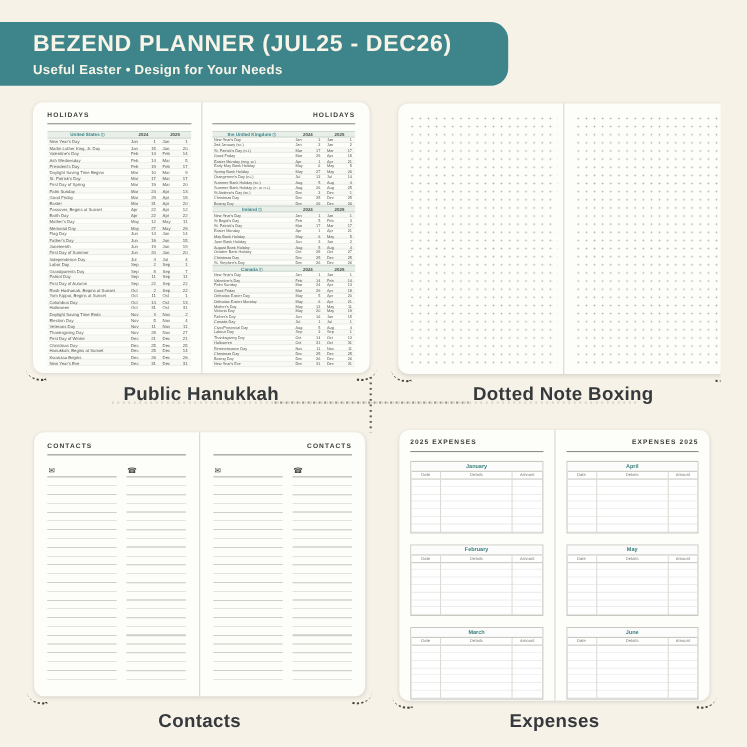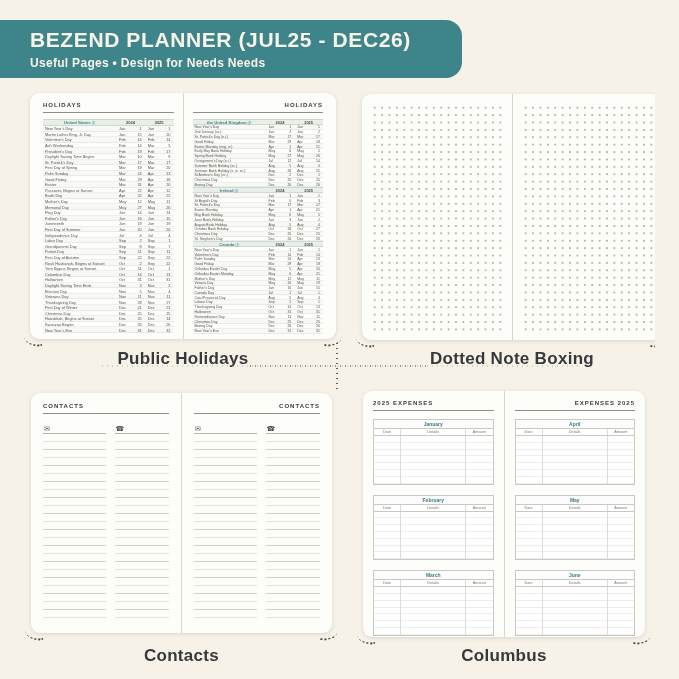--- a/index.html
+++ b/index.html
@@ -99,21 +99,21 @@
   .curl.br { right:-5px; bottom:-9px; border-bottom:2px dotted #45423c;
              border-bottom-right-radius:100%; transform:rotate(14deg); }
 </style>
 </head>
 <body>
 
 <div class="canvas">
 
   <div class="banner">
     <div class="banner-title">BEZEND PLANNER (JUL25 - DEC26)</div>
-    <div class="banner-sub">Useful Pages  •  Design for Needs Needs</div>
+    <div class="banner-sub">Useful Easter  •  Design for Your Needs</div>
   </div>
 
   <div class="spread" id="holidays-spread">
     <div class="page h-page">
       <div class="pg-title">HOLIDAYS</div>
       <div class="pg-rule"></div>
       <div class="h-body" id="holiday-body-left">
           <div class="h-head">
             <div class="c-name">United States <span class="info">ⓘ</span></div>
             <div class="c-year">2024</div>
@@ -1324,22 +1324,22 @@
               <div class="e-c e-c1"></div>
               <div class="e-c e-c2"></div>
             </div>
           </div>
         </div>
     </div>
     <div class="curl bl"></div>
     <div class="curl br"></div>
   </div>
 
-  <div class="caption" id="cap-holidays">Public Holidays</div>
+  <div class="caption" id="cap-holidays">Public Hanukkah</div>
   <div class="caption" id="cap-dotted">Dotted Note Boxing</div>
   <div class="caption" id="cap-contacts">Contacts</div>
-  <div class="caption" id="cap-expenses">Columbus</div>
+  <div class="caption" id="cap-expenses">Expenses</div>
 
   <div class="cross-h" id="cross-h-light"></div>
   <div class="cross-h" id="cross-h-dark"></div>
   <div class="cross-v"></div>
 
 </div>
 
 </body></html>

